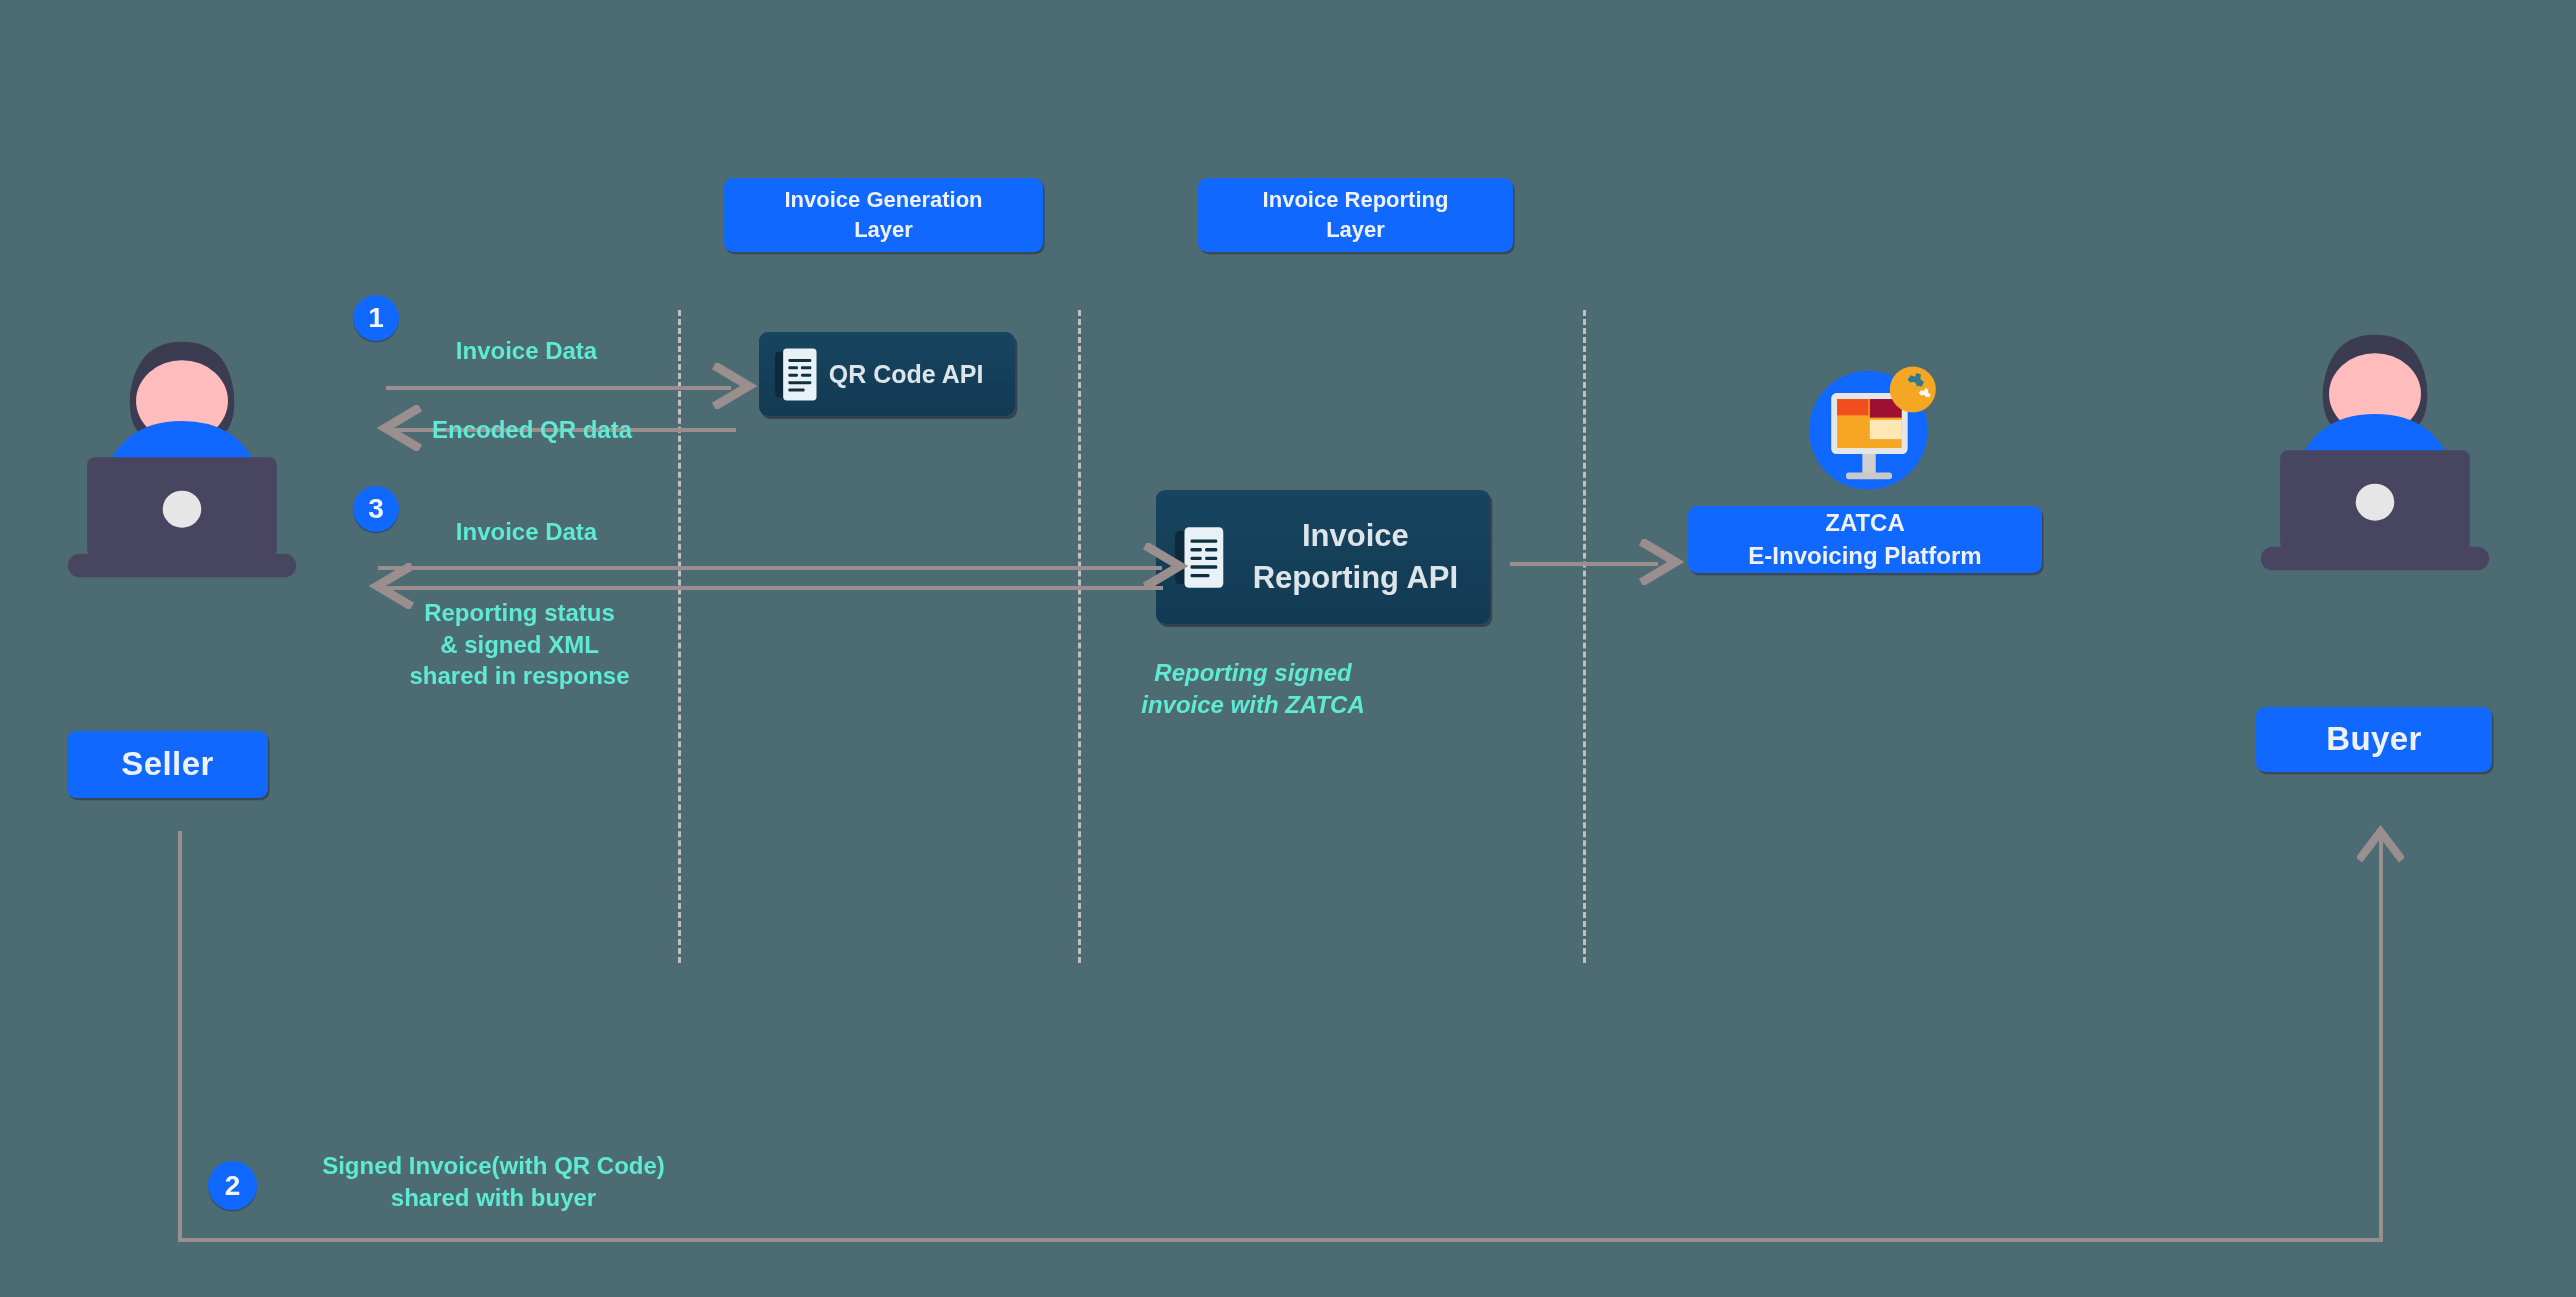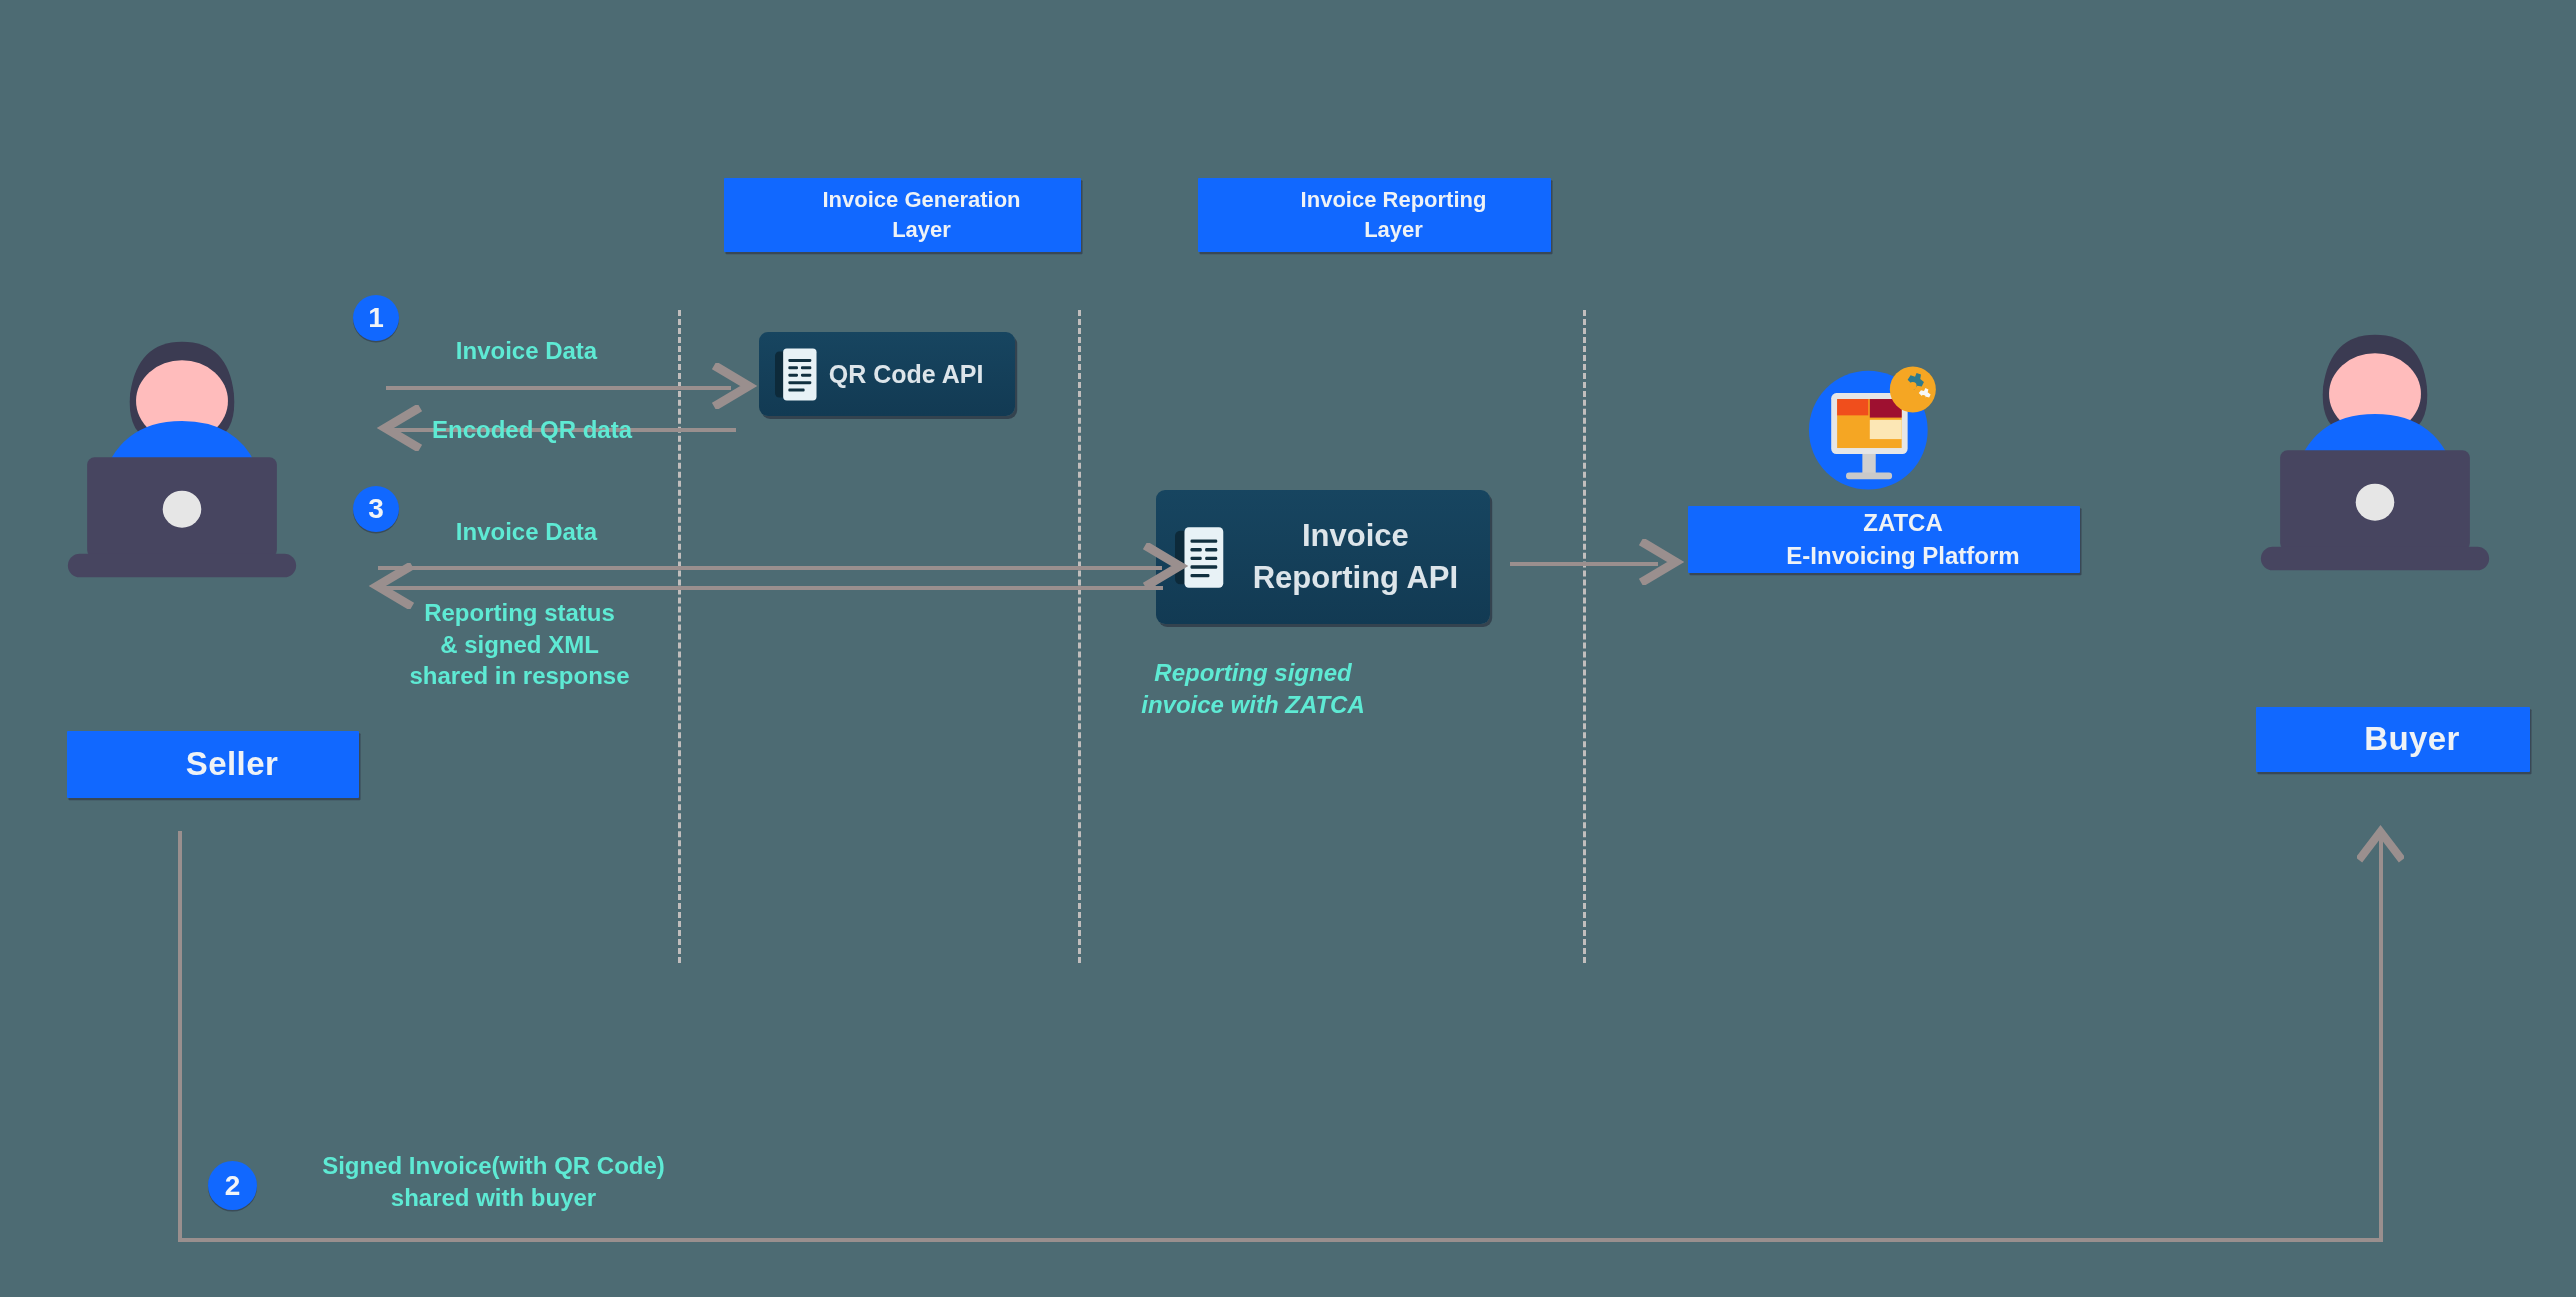--- a/index.html
+++ b/index.html
@@ -23,29 +23,28 @@
   }
   #title .hl{color:#1060ff;}
 
   
   .blue-box{
     background:#1168ff;
     color:#eef2f6;
     font-weight:bold;
     display:flex;align-items:center;justify-content:center;
     text-align:center;
-    border-radius:1px;
+    border-radius:9px;
     line-height:1.35;
     box-shadow:1.5px 2.2px 0 rgba(20,10,30,.35);
-    padding-left:38px;
   }
   #layer-gen{left:724px;top:178px;width:319px;height:74px;font-size:22px;}
   #layer-rep{left:1198px;top:178px;width:315px;height:74px;font-size:22px;}
   #zatca-box{left:1688px;top:506px;width:354px;height:67px;font-size:24px;}
-  #seller-label{left:67px;top:731px;width:254px;height:67px;font-size:33px;letter-spacing:0.4px;text-align:center;}
+  #seller-label{left:67px;top:731px;width:201px;height:67px;font-size:33px;letter-spacing:0.4px;text-align:center;}
   #buyer-label{left:2256px;top:707px;width:236px;height:65px;font-size:33px;letter-spacing:0.4px;}
 
   
   .api-box{
     background:#16415c;
     background:linear-gradient(180deg,#174560 0%,#123a53 100%);
     border-radius:9px;
     display:flex;align-items:center;
     color:#dde5ea;font-weight:bold;
     box-shadow:2.2px 3px 0 rgba(15,8,25,.4);

